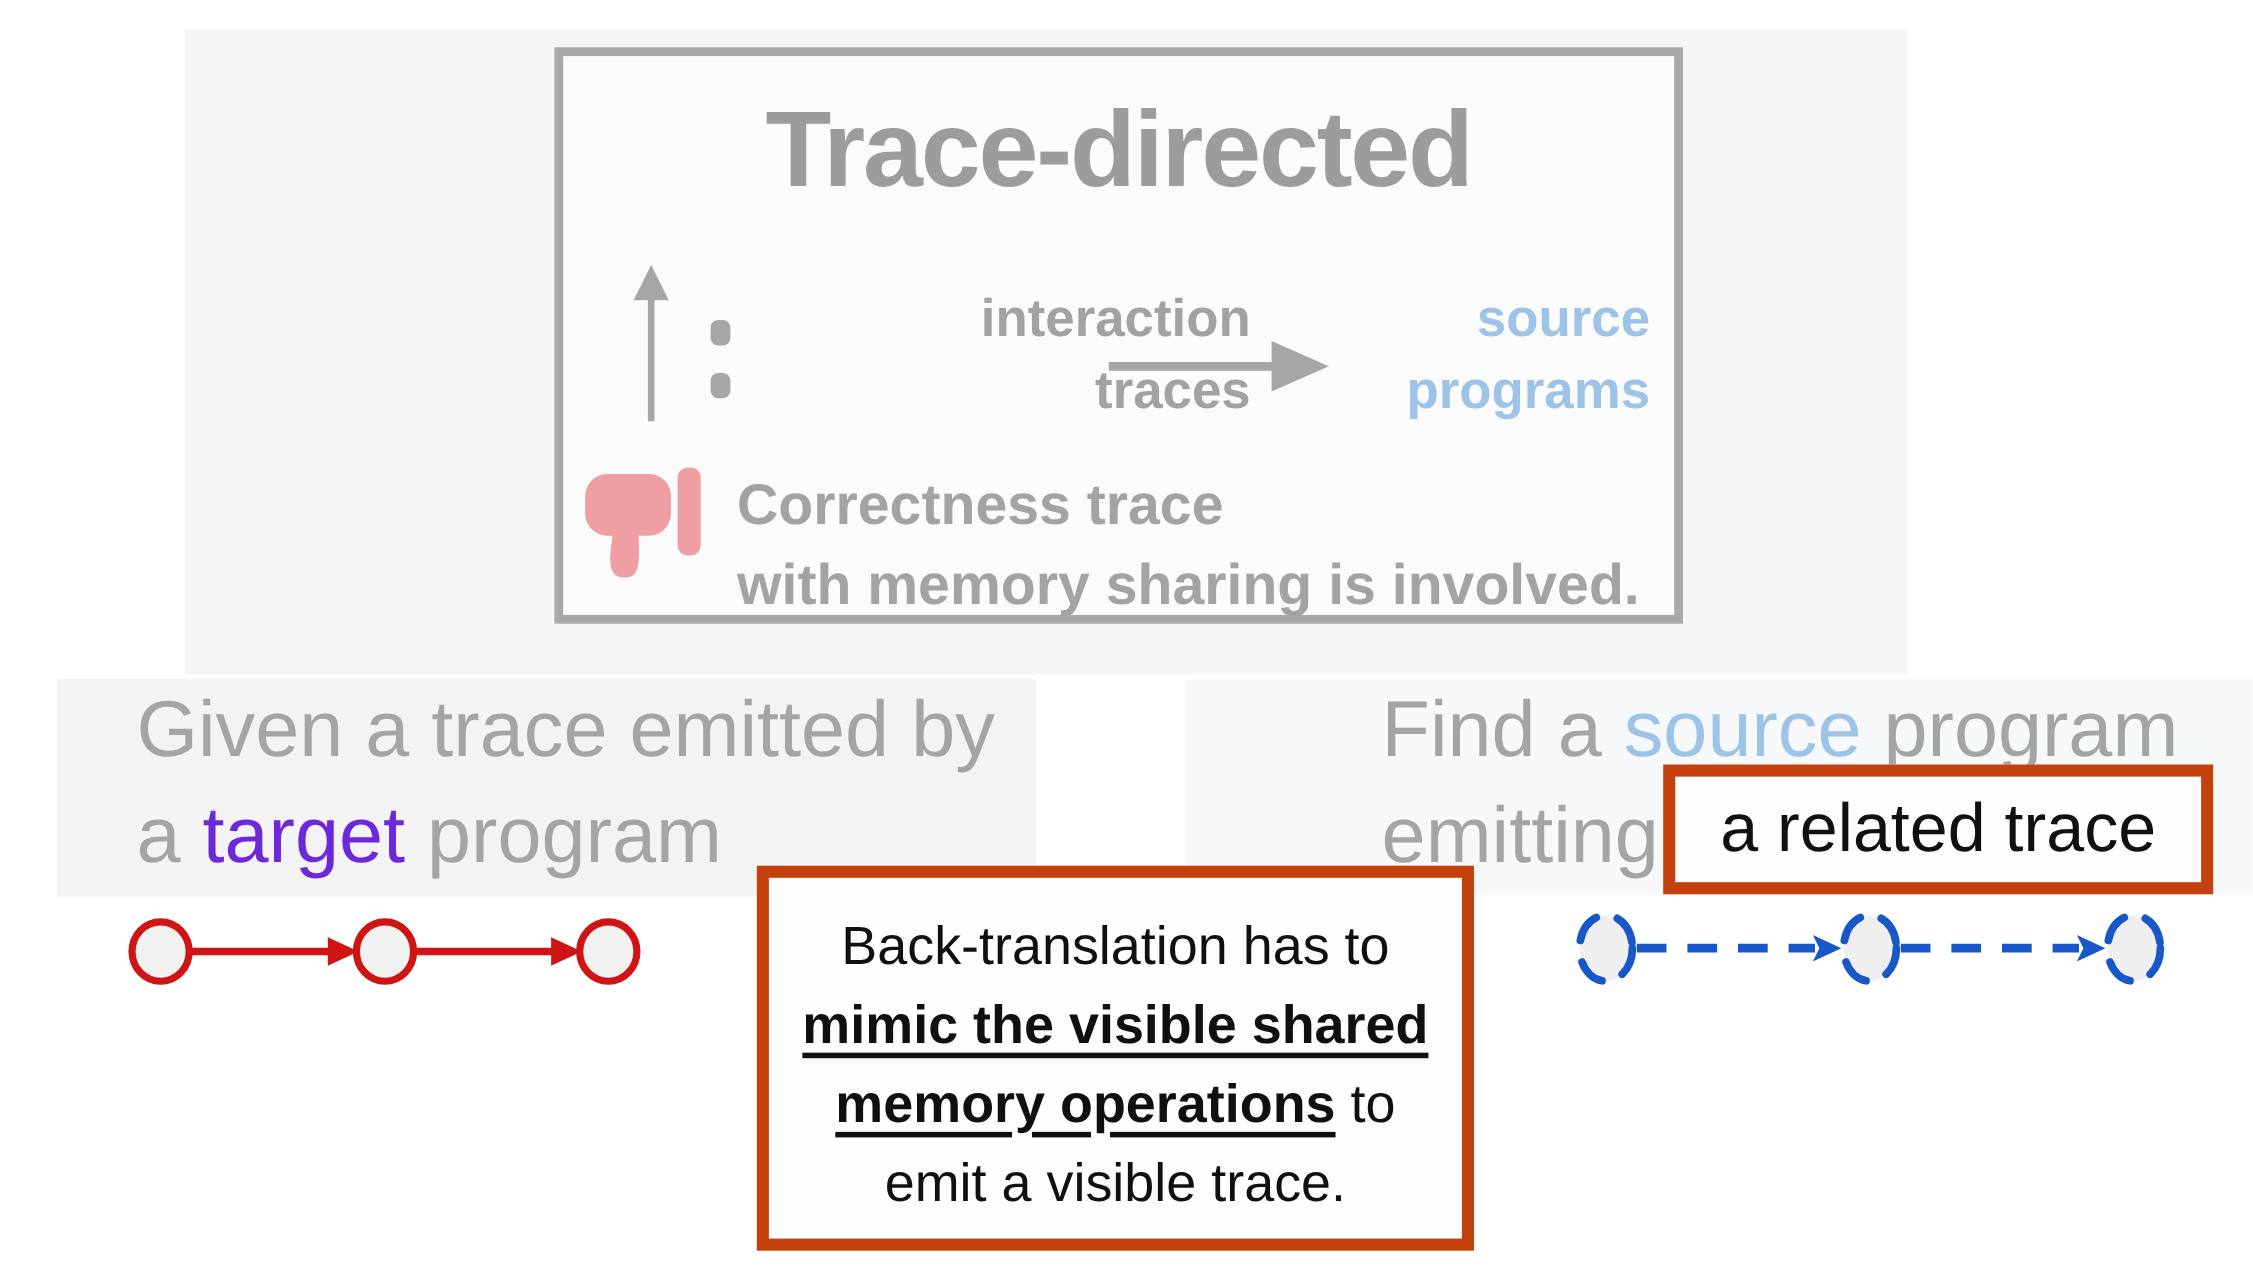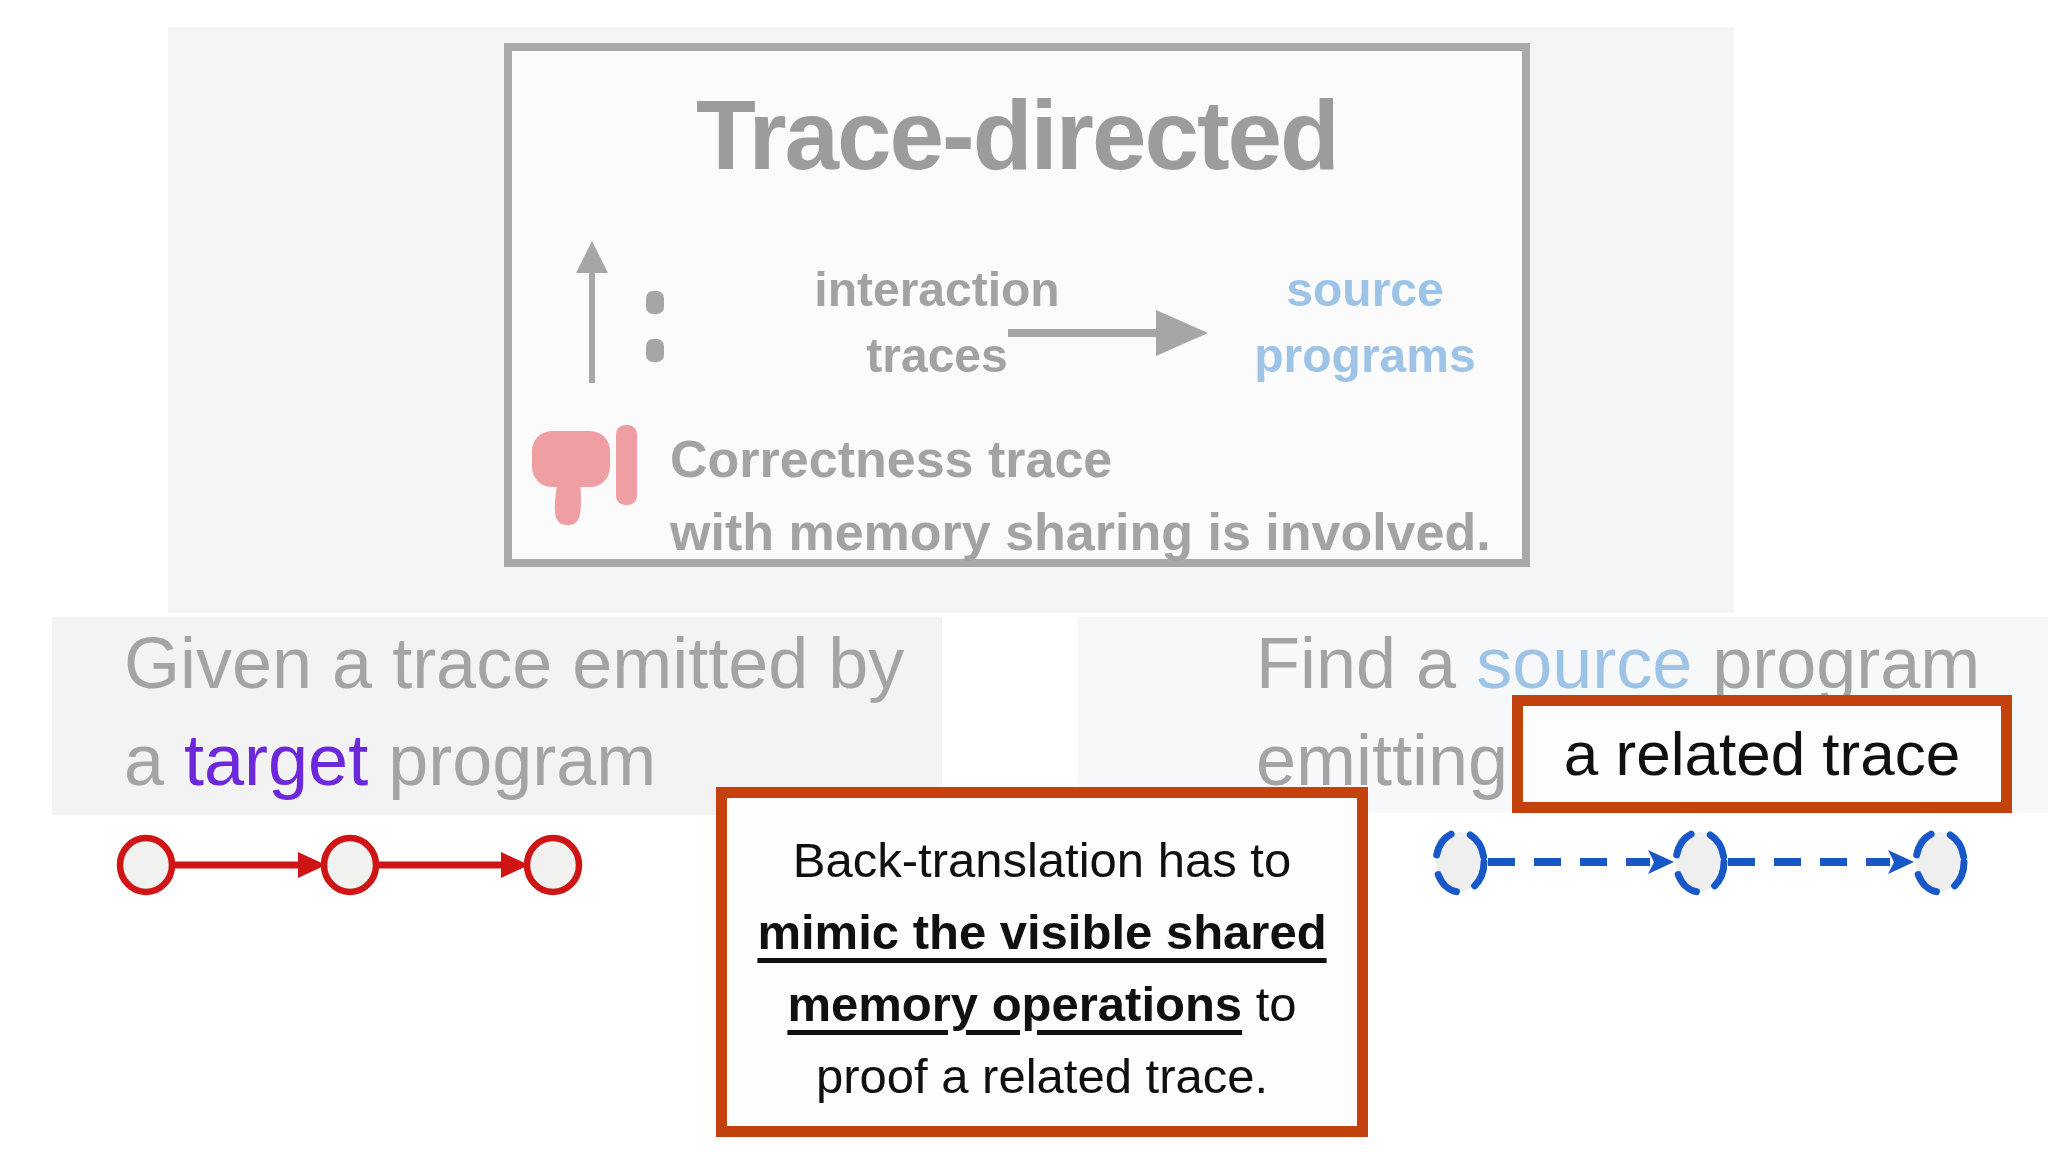--- a/index.html
+++ b/index.html
@@ -19,21 +19,21 @@
   
   .topbox{
     left:504px;top:28px;width:1026px;height:524px;
     box-sizing:border-box;border:8px solid #A9A9A9;background:#FBFBFC;
   }
   .topbox-title{
     left:0;right:0;top:28px;text-align:center;
     font-size:98px;font-weight:bold;color:#9C9C9C;letter-spacing:-2px;
   }
   .term{
-    font-size:48px;font-weight:bold;line-height:66px;text-align:center;
+    font-size:48px;font-weight:bold;line-height:66px;text-align:right;
   }
   .term-left{left:225px;top:206px;width:400px;color:#A2A2A2;}
   .term-right{left:718px;top:206px;width:270px;color:#9DC3E6;}
   .colon-dot{width:18px;height:23px;border-radius:7px;background:#A6A6A6;}
   .note{
     left:158px;top:372px;width:860px;
     font-size:52px;font-weight:bold;line-height:73px;color:#A3A3A3;
   }
 
   
@@ -45,21 +45,21 @@
 
   
   .blackbox{
     box-sizing:border-box;border:11px solid #c2410c;background:#FDFDFD;color:#101010;
   }
   .callout{
     left:1512px;top:680px;width:500px;height:118px;
     font-size:62px;line-height:96px;text-align:center;white-space:nowrap;
   }
   .centerbox{
-    left:716px;top:772px;width:652px;height:350px;
+    left:688px;top:772px;width:652px;height:350px;
     font-size:49px;line-height:72px;text-align:center;padding-top:26px;
   }
   .b{font-weight:bold;}
   .ul{text-decoration:underline;text-decoration-thickness:5px;text-underline-offset:9px;}
 
   svg{display:block;}
 </style>
 </head>
 <body>
 
@@ -125,21 +125,21 @@
     <polygon points="429,44 401,31 401,57" fill="#CE1414"></polygon>
     <ellipse cx="46" cy="44" rx="26" ry="27" fill="#F1F1EF" stroke="#CE1414" stroke-width="6.5"></ellipse>
     <ellipse cx="250" cy="44" rx="26" ry="27" fill="#F1F1EF" stroke="#CE1414" stroke-width="6.5"></ellipse>
     <ellipse cx="453" cy="44" rx="26" ry="27" fill="#F1F1EF" stroke="#CE1414" stroke-width="6.5"></ellipse>
   </svg>
 
   <div class="abs blackbox centerbox">
     <div>Back-translation has to</div>
     <div class="b ul">mimic the visible shared</div>
     <div><span class="b ul">memory operations</span><span> to</span></div>
-    <div>proof a related trace.</div>
+    <div>emit a visible trace.</div>
   </div>
 
   <svg class="abs" style="left:1418px;top:802px" width="620" height="92" viewBox="0 0 620 92">
     <line x1="70" y1="45" x2="232" y2="45" stroke="#1757C8" stroke-width="8" stroke-dasharray="27 19"></line>
     <polygon points="256,45 230,33 236,45 230,57" fill="#1757C8"></polygon>
     <line x1="310" y1="45" x2="472" y2="45" stroke="#1757C8" stroke-width="8" stroke-dasharray="27 19"></line>
     <polygon points="496,45 470,33 476,45 470,57" fill="#1757C8"></polygon>
     <ellipse cx="42" cy="45" rx="24" ry="30" fill="#EFEFEF" stroke="#1757C8" stroke-width="7" stroke-dasharray="26 20" stroke-linecap="round"></ellipse>
     <ellipse cx="282" cy="45" rx="24" ry="30" fill="#EFEFEF" stroke="#1757C8" stroke-width="7" stroke-dasharray="26 20" stroke-linecap="round"></ellipse>
     <ellipse cx="522" cy="45" rx="24" ry="30" fill="#EFEFEF" stroke="#1757C8" stroke-width="7" stroke-dasharray="26 20" stroke-linecap="round"></ellipse>

